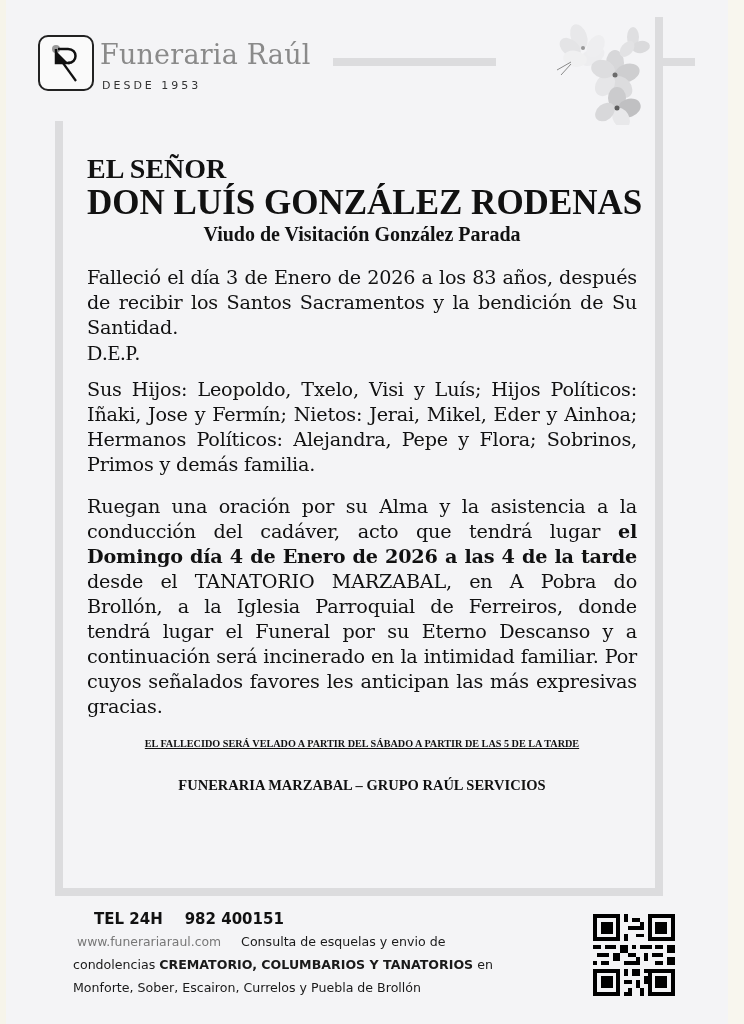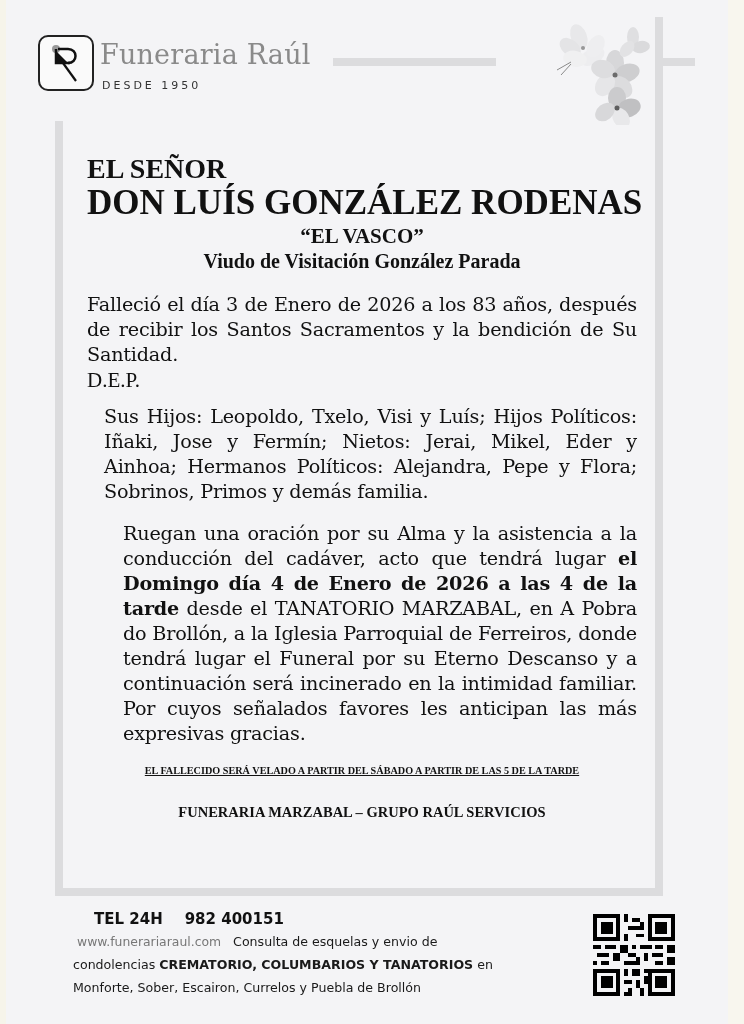--- a/index.html
+++ b/index.html
@@ -69,39 +69,39 @@
   .para {
     font-family: "DejaVu Serif", serif; font-size: 19.2px; line-height: 25px;
     text-align: justify; letter-spacing: -0.2px;
   }
   .para b { font-weight: bold; }
   .p1 { margin-top: 18px; }
   .dep {
     font-family: "Liberation Serif", serif; font-weight: normal;
     font-size: 21px; line-height: 26px; margin-top: 0;
   }
-  .p2 { margin-top: 11px; margin-left: 17px; }
-  .p3 { margin-top: 17px; margin-left: 36px; }
+  .p2 { margin-top: 11px; }
+  .p3 { margin-top: 17px; }
   .notice {
     text-align: center; font-family: "Liberation Serif", serif; font-weight: bold;
     font-size: 10.2px; text-decoration: underline; margin-top: 19px; white-space: nowrap;
   }
   .group {
     text-align: center; font-family: "Liberation Serif", serif; font-weight: bold;
     font-size: 14.5px; margin-top: 28px; white-space: nowrap;
   }
 
   
   .footer { position: absolute; left: 73px; top: 908px; width: 500px;
     font-family: "DejaVu Sans", sans-serif; }
   .tel { font-weight: bold; font-size: 15px; line-height: 22px; white-space: nowrap; }
   .tel .tel-label { margin-left: 21px; }
   .tel .tel-num { margin-left: 22px; }
   .foot-line { font-size: 12.6px; line-height: 23px; white-space: nowrap; color: #1a1a1a; }
-  .foot-line .web { color: #777; margin-left: 4px; margin-right: 12px; font-size: 12.4px; }
+  .foot-line .web { color: #777; margin-left: 4px; margin-right: 20px; font-size: 12.4px; }
   .foot-line b { font-weight: bold; }
 
   .qr { position: absolute; left: 593px; top: 914px; width: 82px; height: 82px; }
 </style>
 </head>
 <body>
 
 <div class="left-edge"></div>
 <div class="page-edge"></div>
 
@@ -115,21 +115,21 @@
   <div class="logo-mark">
     <svg width="42" height="46" viewBox="0 0 42 46">
       <circle cx="10" cy="8" r="4" fill="#999"></circle>
       <path d="M10 8 L10 22 L24 22" fill="none" stroke="#111" stroke-width="2.5"></path>
       <path d="M10 10 L10 22 L22 22 Z" fill="#111"></path>
       <path d="M12 8 L22 8 C32 8 32 22 22 22" fill="none" stroke="#111" stroke-width="2.5"></path>
       <path d="M17 22 L30 40" fill="none" stroke="#111" stroke-width="2.2"></path>
     </svg>
   </div>
   <div class="logo-name">Funeraria Raúl</div>
-  <div class="logo-since">DESDE 1950</div>
+  <div class="logo-since">DESDE 1953</div>
 </div>
 
 <div class="flowers">
   <svg width="110" height="105" viewBox="0 0 110 105">
     <g opacity="0.85">
       <g transform="translate(38,28)">
         <ellipse cx="0" cy="-12" rx="8" ry="13" fill="#e6e6e8" transform="rotate(-20)"></ellipse>
         <ellipse cx="12" cy="-4" rx="8" ry="13" fill="#ececee" transform="rotate(60)"></ellipse>
         <ellipse cx="8" cy="10" rx="8" ry="12" fill="#e2e2e4" transform="rotate(130)"></ellipse>
         <ellipse cx="-10" cy="8" rx="8" ry="12" fill="#eeeeef" transform="rotate(210)"></ellipse>
@@ -157,21 +157,20 @@
         <ellipse cx="-6" cy="4" rx="6" ry="9" fill="#e0e0e2" transform="rotate(220 -6 4)"></ellipse>
       </g>
       <path d="M12 50 L26 42 M16 55 L26 44" stroke="#777" stroke-width="1"></path>
     </g>
   </svg>
 </div>
 
 <div class="content">
   <div class="title-small">EL SEÑOR</div>
   <div class="title-name">DON LUÍS GONZÁLEZ RODENAS</div>
-  <div class="nickname">“EL VASCO”</div>
   <div class="subline">Viudo de Visitación González Parada</div>
 
   <p class="para p1">Falleció el día 3 de Enero de 2026 a los 83 años, después de recibir los Santos Sacramentos y la bendición de Su Santidad.</p>
 
   <div class="dep">D.E.P.</div>
 
   <p class="para p2">Sus Hijos: Leopoldo, Txelo, Visi y Luís; Hijos Políticos: Iñaki, Jose y Fermín; Nietos: Jerai, Mikel, Eder y Ainhoa; Hermanos Políticos: Alejandra, Pepe y Flora; Sobrinos, Primos y demás familia.</p>
 
   <p class="para p3"><span>Ruegan una oración por su Alma y la asistencia a la conducción del cadáver, acto que tendrá lugar </span><b>el Domingo día 4 de Enero de 2026 a las 4 de la tarde</b><span> desde el TANATORIO MARZABAL, en A Pobra do Brollón, a la Iglesia Parroquial de Ferreiros, donde tendrá lugar el Funeral por su Eterno Descanso y a continuación será incinerado en la intimidad familiar. Por cuyos señalados favores les anticipan las más expresivas gracias.</span></p>
 

